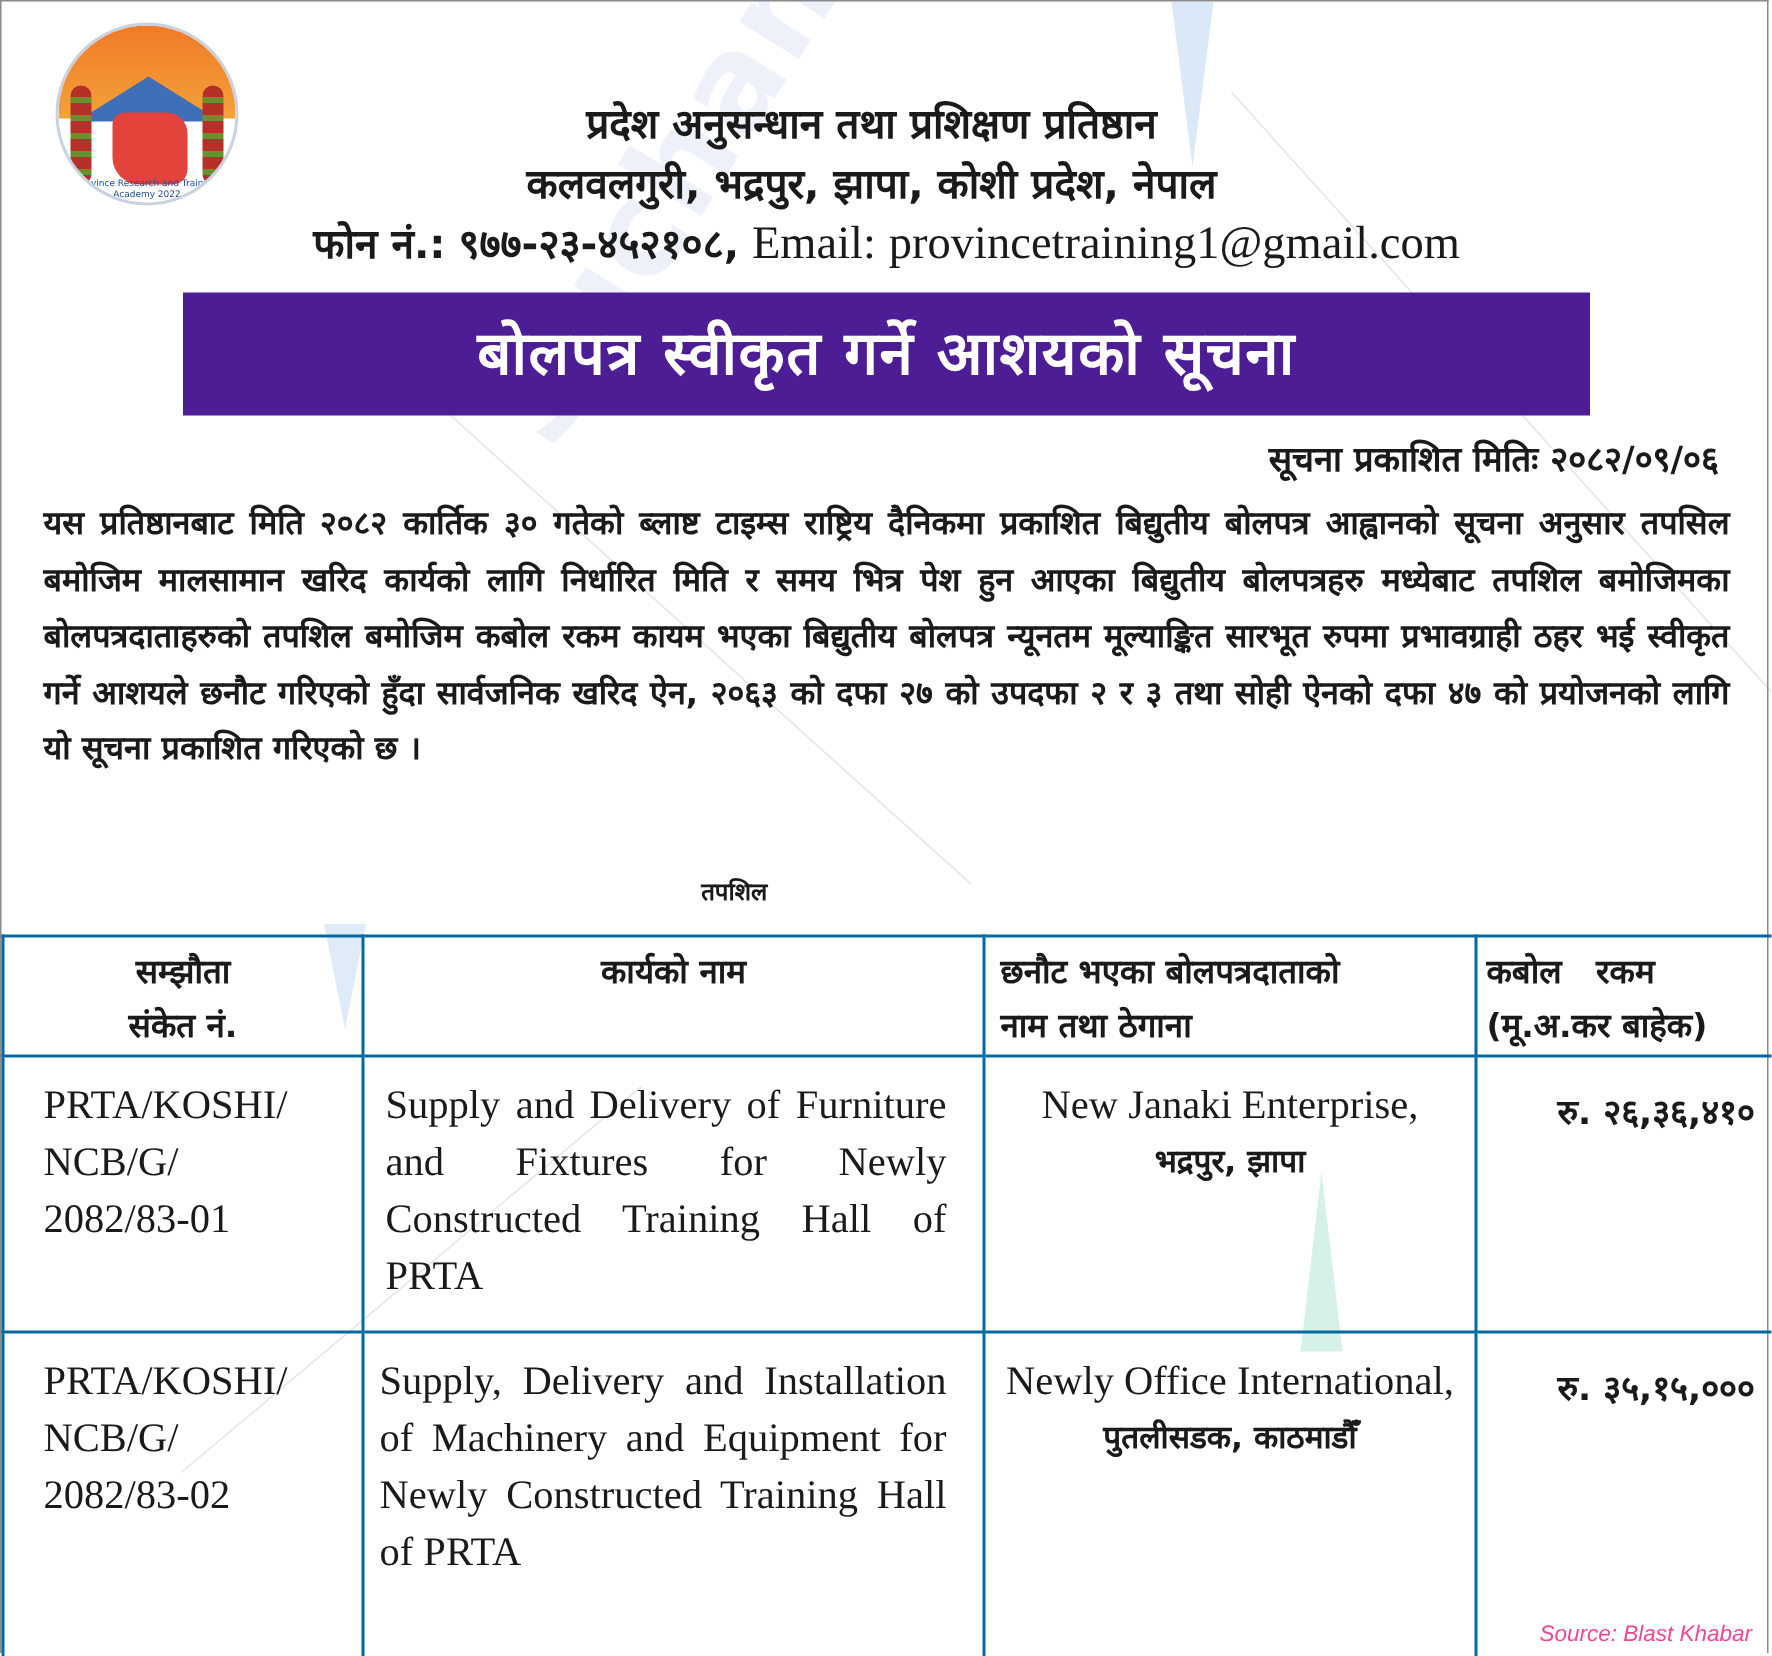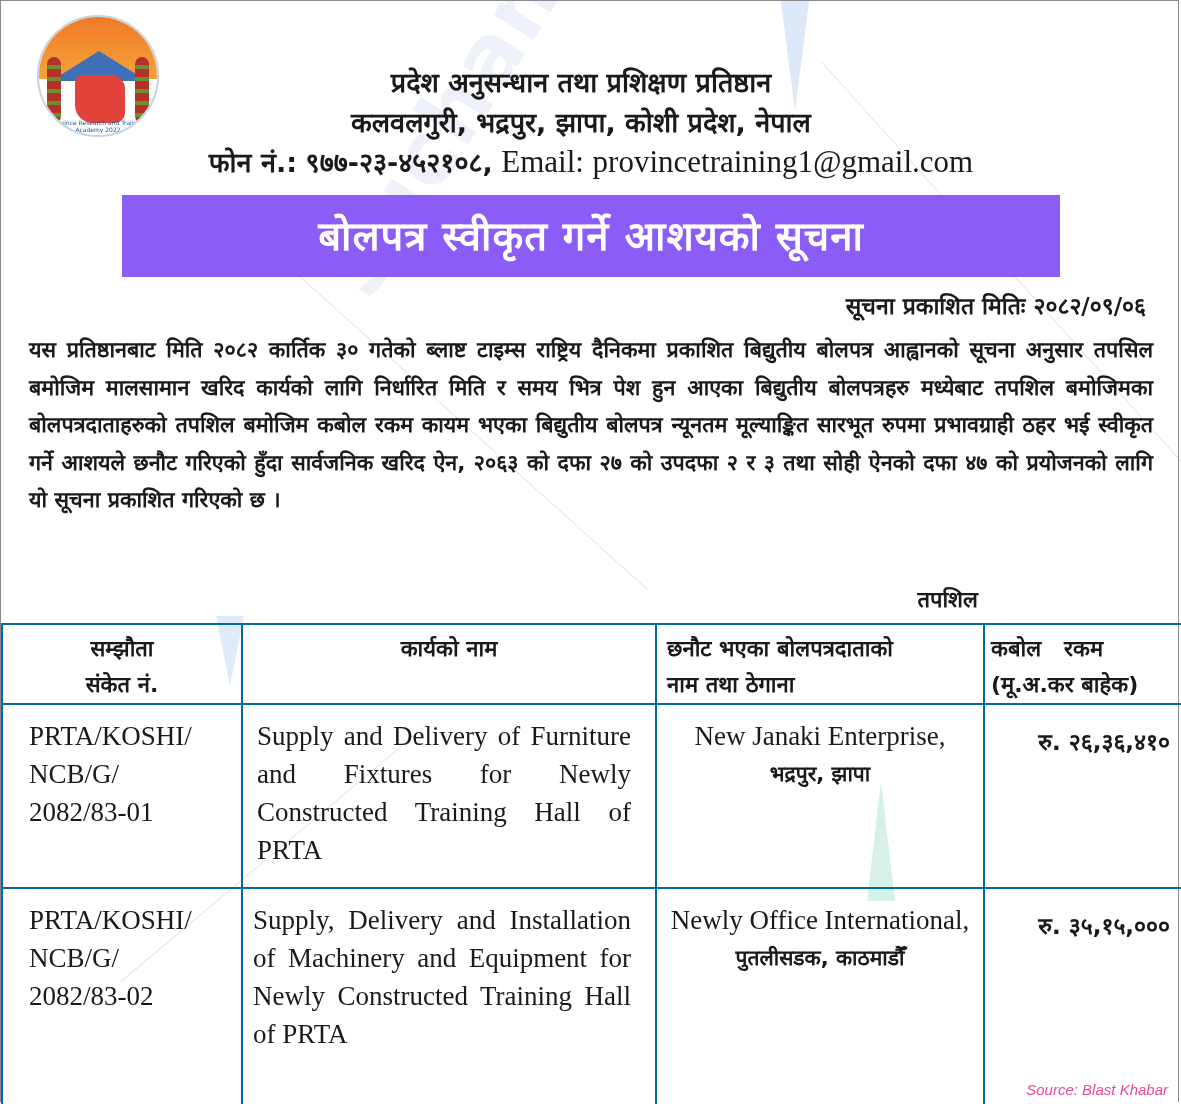--- a/index.html
+++ b/index.html
@@ -30,28 +30,28 @@
 
   .hdr-line { position: absolute; left: 0; width: 1181px; text-align: center; }
   .hdr-est { top: 22px; left: 130px; width: 960px; font-family: "DejaVu Serif", serif; font-size: 24px; color: #222; }
   .hdr-org { top: 62px; left: 130px; width: 900px; font-size: 27px; font-weight: bold; }
   .hdr-addr { top: 102px; left: 130px; width: 900px; font-size: 27px; font-weight: bold; }
   .hdr-contact { top: 142px; left: 90px; width: 1000px; font-size: 27px; }
   .hdr-contact .phone-label { font-weight: bold; }
   .hdr-contact .phone-val { font-weight: bold; }
   .hdr-contact .email { font-family: "Liberation Serif", serif; font-size: 31px; }
 
-  .banner { position: absolute; left: 121px; top: 194px; width: 938px; height: 82px; background: #8b5cf6;
+  .banner { position: absolute; left: 121px; top: 194px; width: 938px; height: 82px; background: #4c1d95;
             color: #fff; text-align: center; line-height: 82px; font-size: 40px; font-weight: bold; letter-spacing: 1px; }
 
   .pub-date { position: absolute; right: 32px; top: 288px; font-size: 23px; font-weight: bold; }
 
   .body-text { position: absolute; left: 28px; top: 330px; width: 1124px; font-size: 21.5px; font-weight: bold;
                line-height: 37.5px; text-align: justify; text-align-last: left; }
-  .tapsil { position: absolute; left: 0; width: 977px; top: 582px; text-align: right; font-size: 22px; font-weight: bold; }
+  .tapsil { position: absolute; left: 0; width: 977px; top: 582px; text-align: center; font-size: 16px; font-weight: bold; }
 
   
   table.tbl { position: absolute; left: 0; top: 622px; width: 1181px; border-collapse: collapse; table-layout: fixed; }
   .tbl th, .tbl td { border: 2px solid #0369a1; vertical-align: top; padding: 0; }
   .tbl th { font-weight: bold; font-size: 22px; text-align: center; line-height: 36px; padding-top: 6px; height: 80px; box-sizing: border-box; }
   .tbl th.left { text-align: left; padding-left: 10px; }
   .tbl td { font-family: "Liberation Serif", serif; font-size: 27px; line-height: 38px; padding-top: 12px; }
   .tbl td.ref { padding-left: 26px; }
   .tbl td.work { padding-left: 14px; padding-right: 24px; text-align: justify; }
   .tbl td.bidder { text-align: center; }

